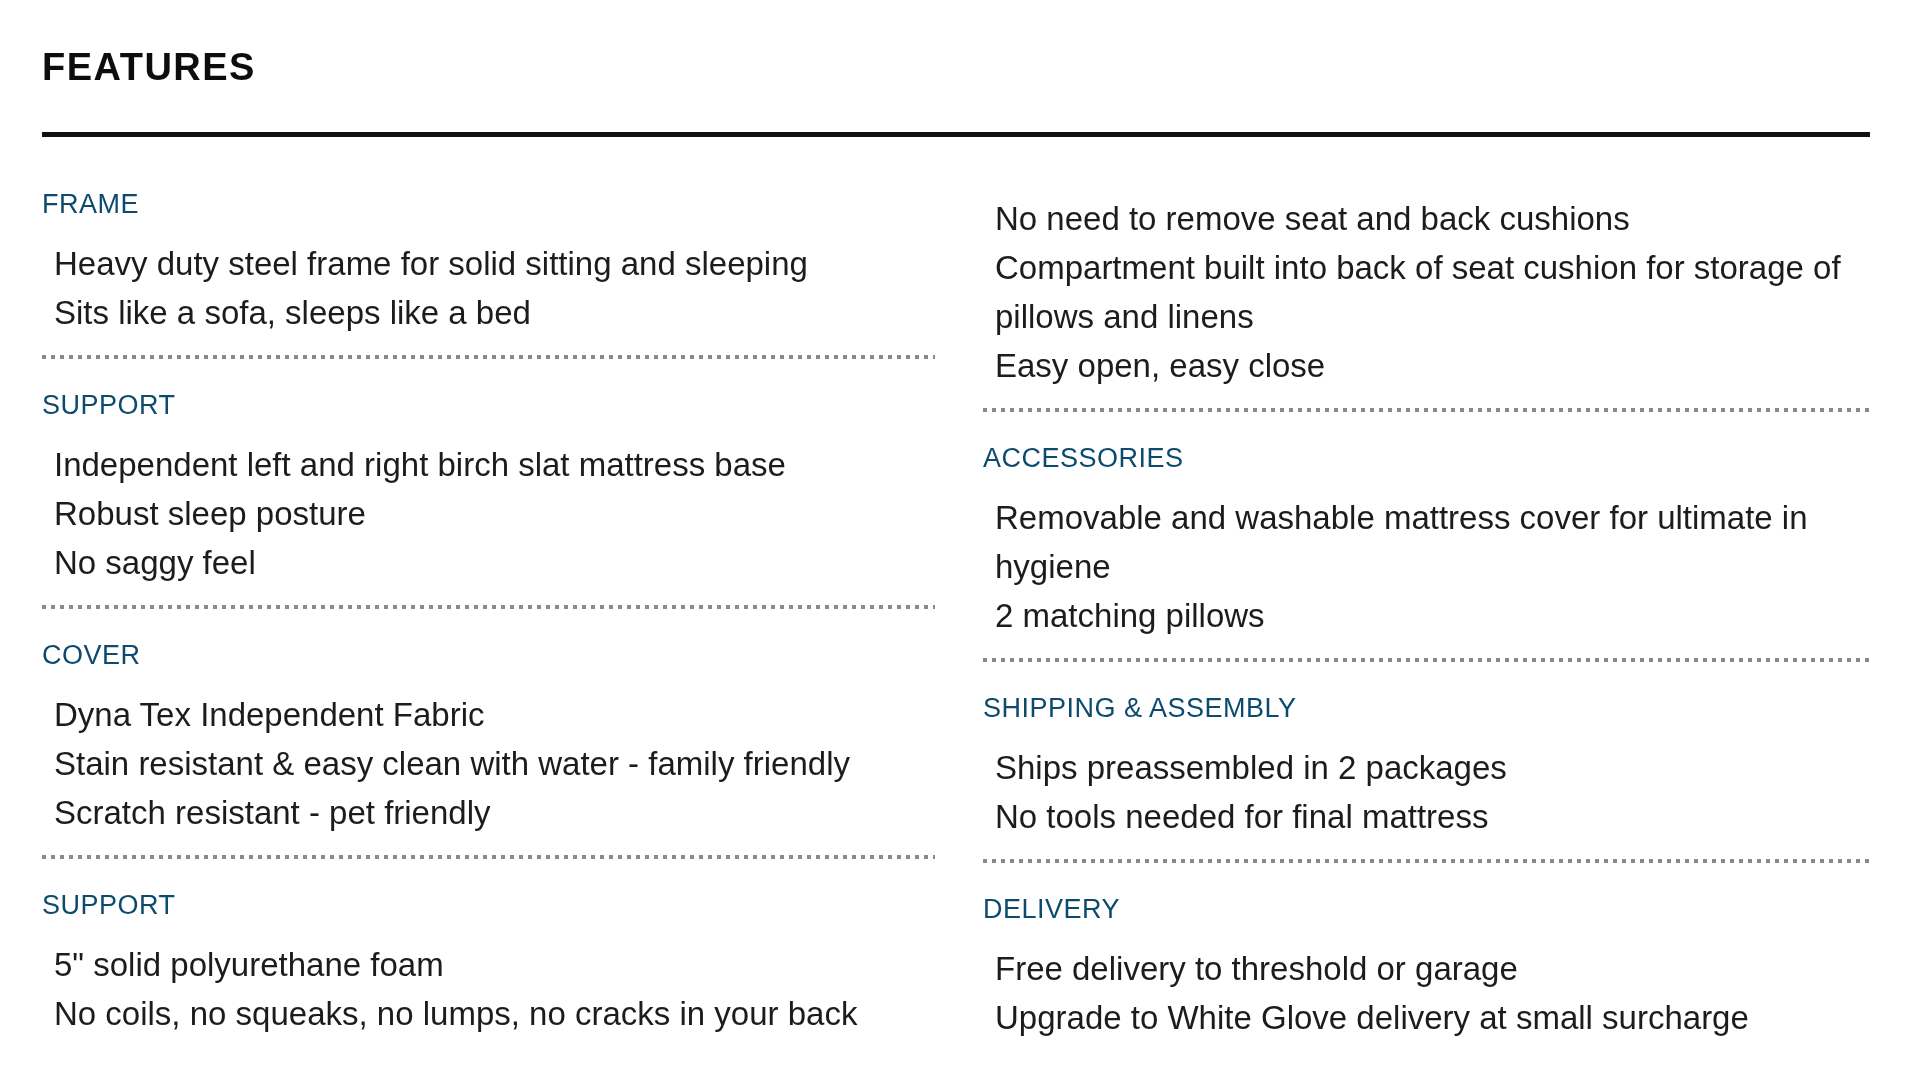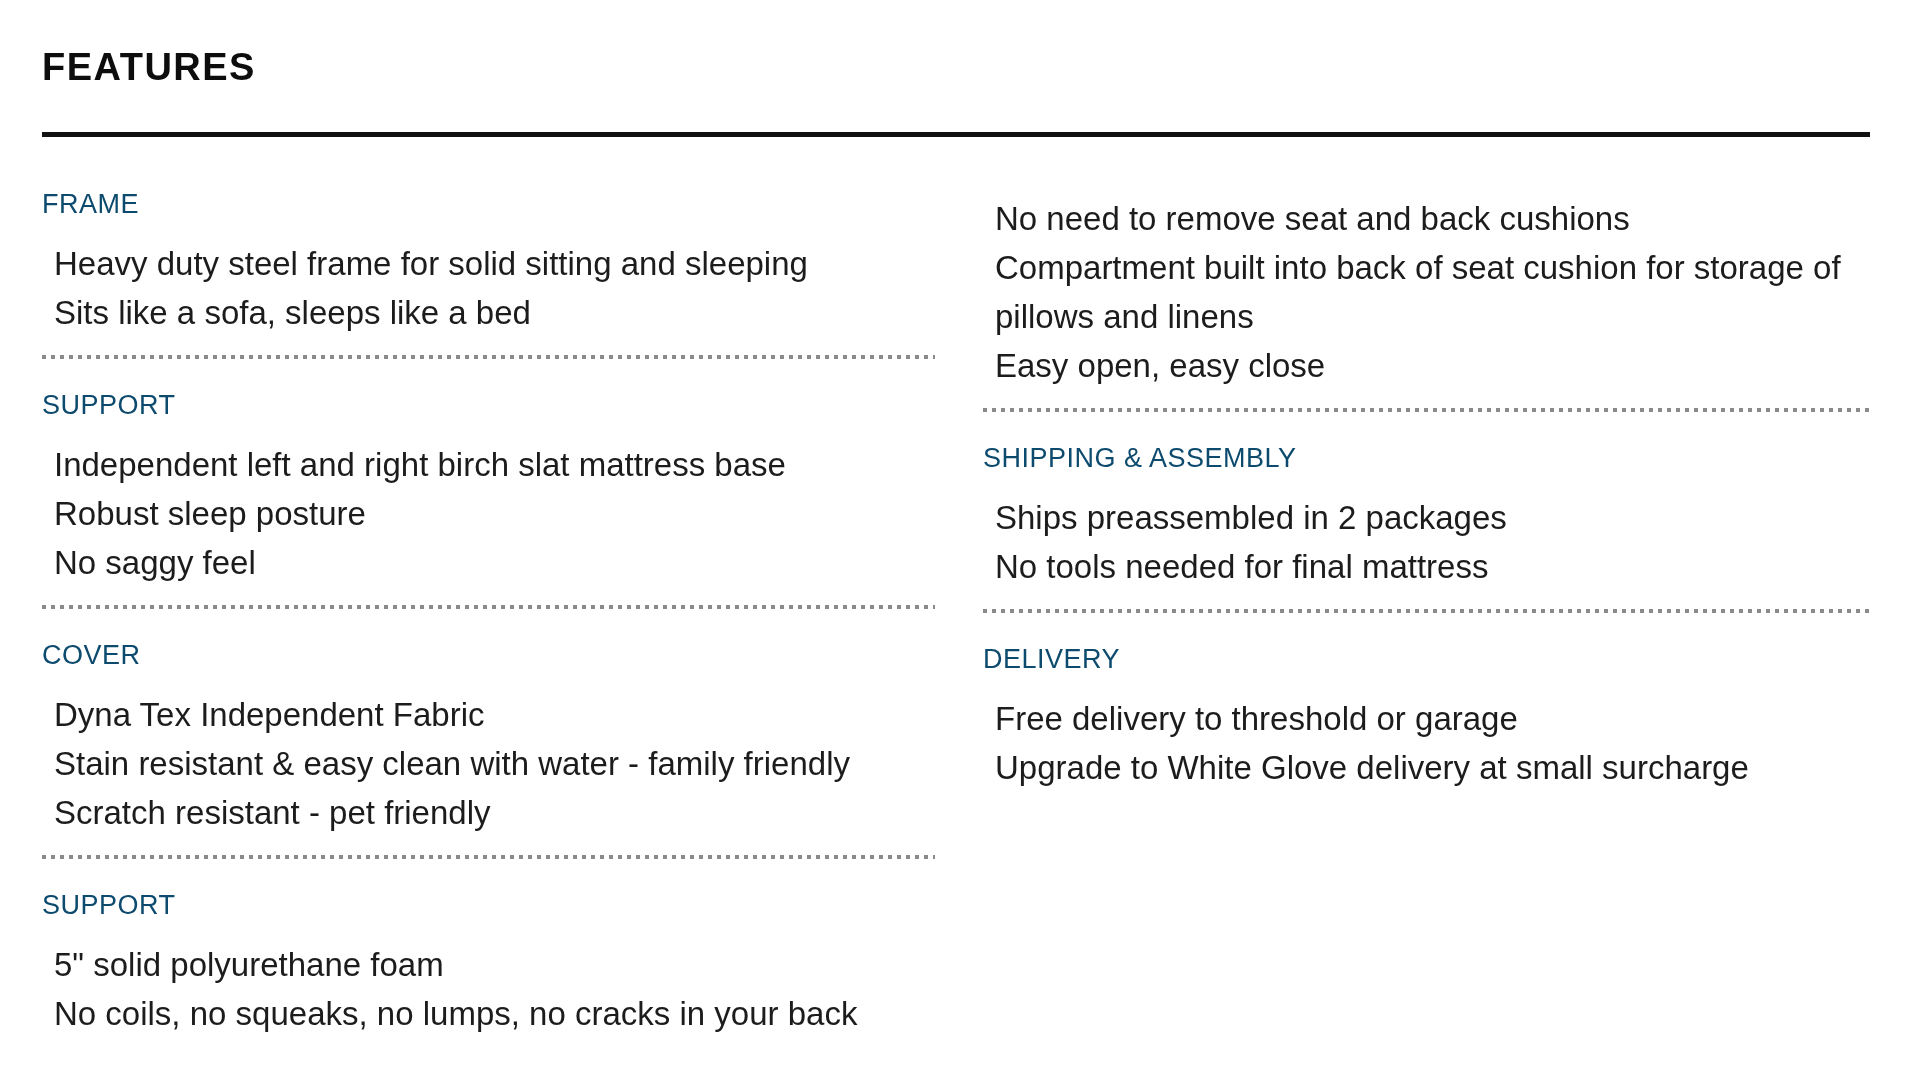--- a/index.html
+++ b/index.html
@@ -107,20 +107,27 @@
     <div class="column">
 
       <section class="feature">
         <p class="feature-line">No need to remove seat and back cushions</p>
         <p class="feature-line">Compartment built into back of seat cushion for storage of</p>
         <p class="feature-line">pillows and linens</p>
         <p class="feature-line">Easy open, easy close</p>
         <div class="dotted-divider"></div>
       </section>
 
+      <section class="feature">
+        <h2 class="feature-heading">ACCESSORIES</h2>
+        <p class="feature-line">Removable and washable mattress cover for ultimate in</p>
+        <p class="feature-line">hygiene</p>
+        <p class="feature-line">2 matching pillows</p>
+        <div class="dotted-divider"></div>
+      </section>
 
       <section class="feature">
         <h2 class="feature-heading">SHIPPING &amp; ASSEMBLY</h2>
         <p class="feature-line">Ships preassembled in 2 packages</p>
         <p class="feature-line">No tools needed for final mattress</p>
         <div class="dotted-divider"></div>
       </section>
 
       <section class="feature">
         <h2 class="feature-heading">DELIVERY</h2>

